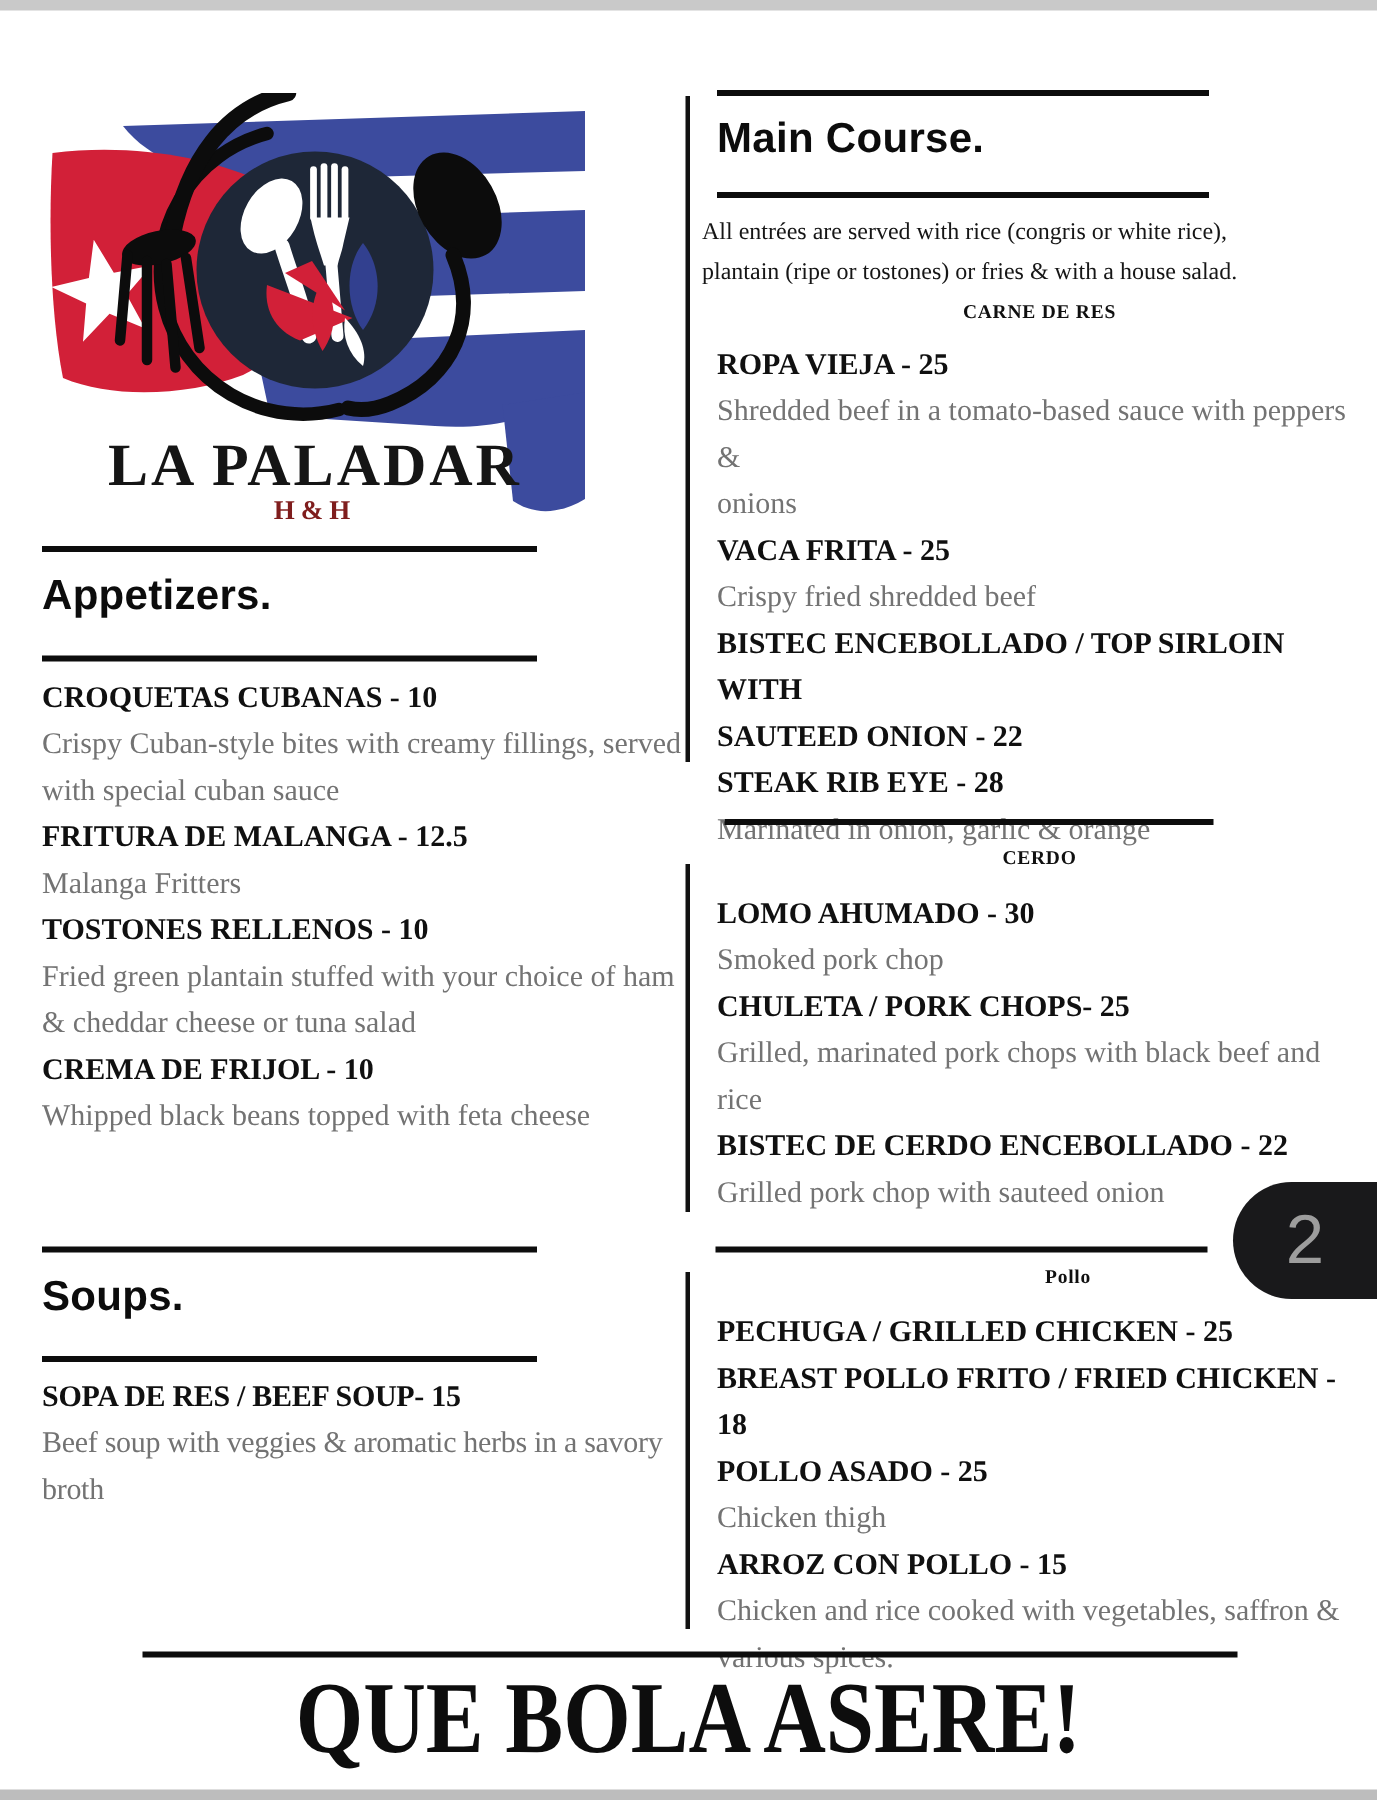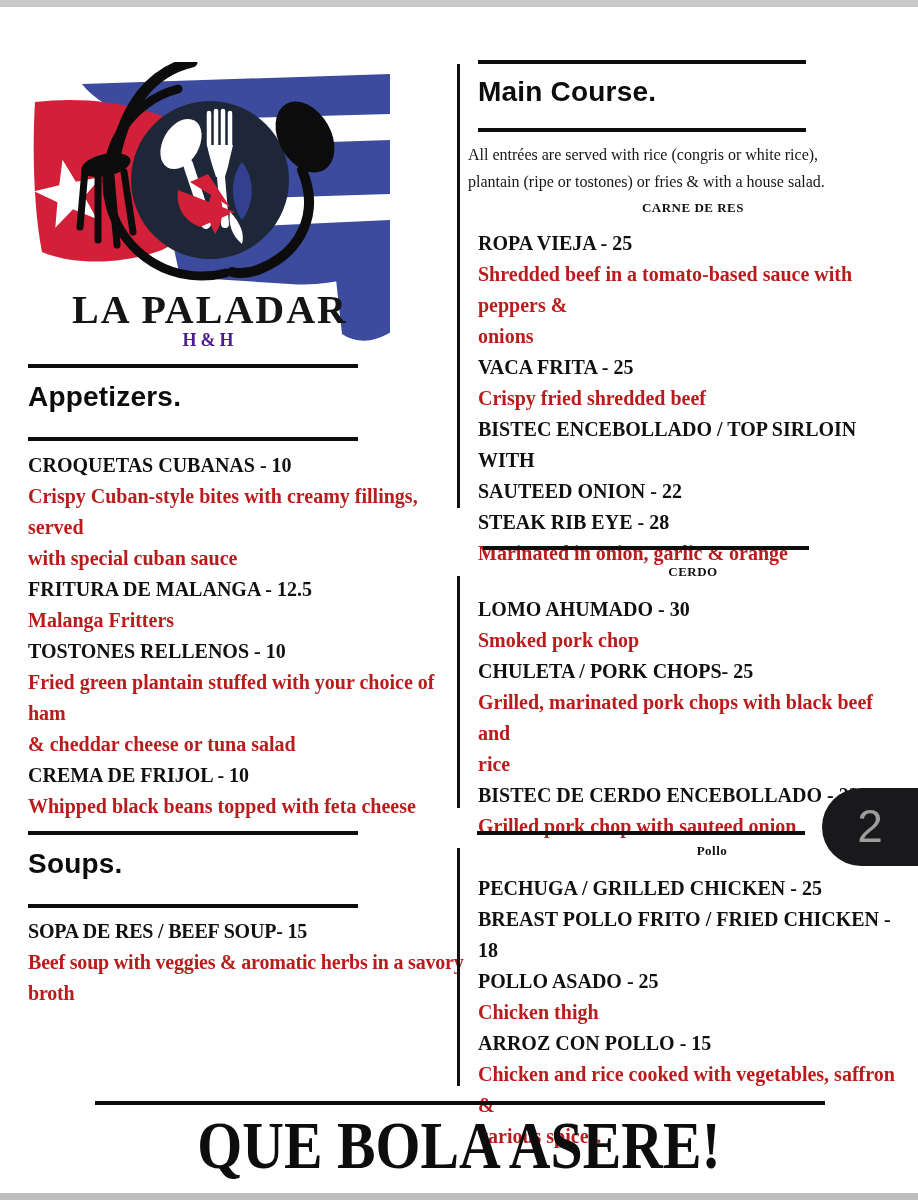--- a/index.html
+++ b/index.html
@@ -18,34 +18,34 @@
   .vline { position:absolute; width:3px; background:#111; }
 
   
   .logo-art { position:absolute; left:30px; top:62px; width:360px; height:290px; }
   .logo-title {
     position:absolute; left:30px; top:286px; width:360px; text-align:center;
     font-weight:bold; font-size:40px; letter-spacing:2px; color:#151515;
   }
   .logo-subtitle {
     position:absolute; left:30px; top:330px; width:360px; text-align:center;
-    font-weight:bold; font-size:18px; letter-spacing:4px; color:#4c1d95;
+    font-weight:bold; font-size:18px; letter-spacing:4px; color:#7f1d1d;
   }
 
   
   .sans-head {
     position:absolute; font-family:"Liberation Sans", sans-serif;
     font-weight:bold; font-size:28px; color:#0c0c0c; letter-spacing:0.2px;
   }
 
   
   .items { position:absolute; font-size:20px; line-height:31px; }
   .menu-item { white-space:pre-line; }
   .item-name { font-weight:bold; color:#101010; }
-  .item-desc { font-weight:bold; color:#b91c1c; }
+  .item-desc { font-weight:normal; color:#737373; }
 
   .note {
     position:absolute; left:468px; top:142px; width:440px; 
     font-size:16px; line-height:26.5px; white-space:pre-line; color:#161616;
   }
   .sub-head {
     position:absolute; width:430px; text-align:center;
     font-weight:bold; font-size:13px; letter-spacing:0.5px; color:#101010;
   }
 

